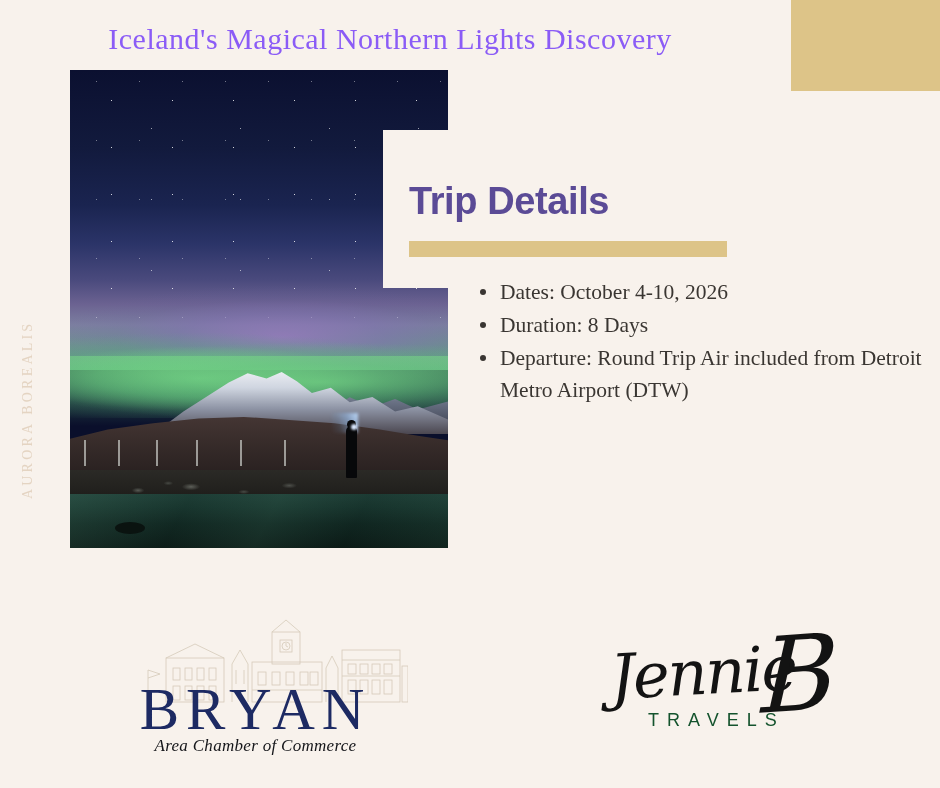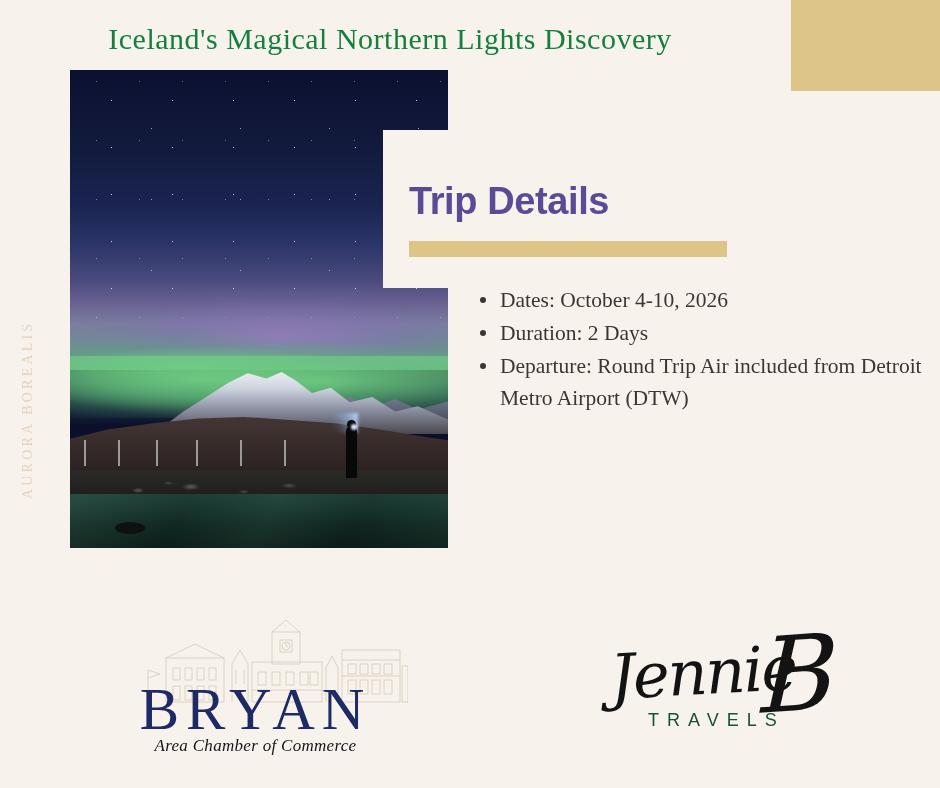--- a/index.html
+++ b/index.html
@@ -34,21 +34,21 @@
   
   .headline {
     position: absolute;
     left: 0;
     top: 22px;
     width: 780px;
     text-align: center;
     font-family: "Liberation Serif", serif;
     font-size: 30px;
     letter-spacing: 0.5px;
-    color: #15803d;
+    color: #8b5cf6;
     white-space: nowrap;
   }
 
   
   .side-label {
     position: absolute;
     left: 20px;
     top: 300px;
     width: 26px;
     height: 220px;
@@ -245,21 +245,21 @@
   .title-rule {
     margin-top: 19px;
     width: 318px;
     height: 16px;
     background: #ddc488;
   }
 
   .bullets {
     position: absolute;
     left: 478px;
-    top: 284px;
+    top: 276px;
     width: 445px;
     list-style: none;
   }
   .bullets li {
     position: relative;
     padding-left: 22px;
     margin-bottom: 1px;
     font-family: "Liberation Serif", serif;
     font-size: 21.5px;
     line-height: 32px;
@@ -392,21 +392,21 @@
 
   <div class="notch"></div>
 
   <div class="panel">
     <div class="panel-title">Trip Details</div>
     <div class="title-rule"></div>
   </div>
 
   <ul class="bullets">
     <li>Dates: October 4-10, 2026</li>
-    <li>Duration: 2 Days</li>
+    <li>Duration: 8 Days</li>
     <li>Departure: Round Trip Air included from Detroit Metro Airport (DTW)</li>
   </ul>
 
   <div class="bryan-logo">
     <svg class="skyline" viewBox="0 0 268 92">
       <g fill="none" stroke="#b9a98f" stroke-width="0.8">
 
         <rect x="26" y="40" width="58" height="44"></rect>
         <path d="M26 40 L55 26 L84 40"></path>
         <rect x="33" y="50" width="7" height="12"></rect>

